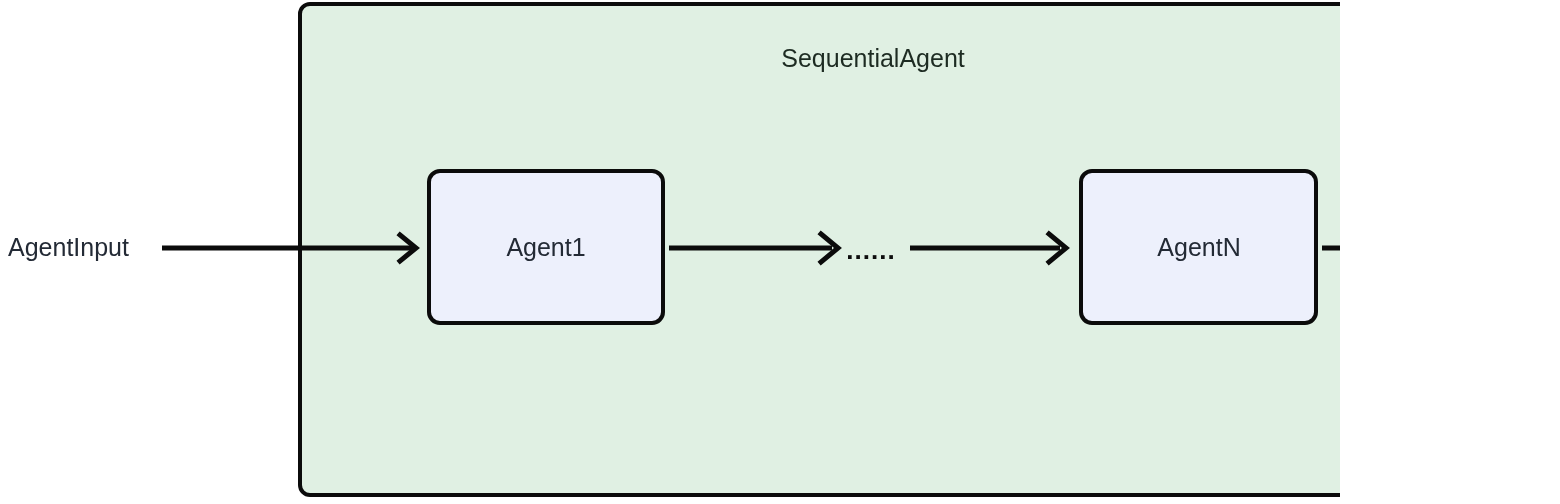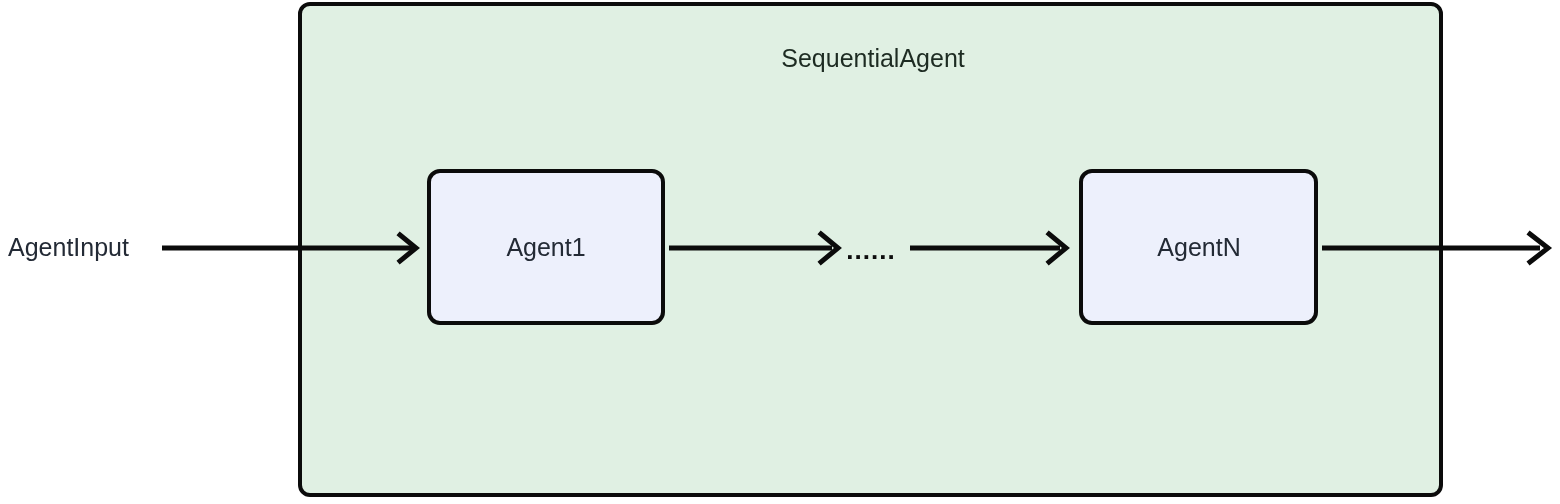--- a/index.html
+++ b/index.html
@@ -5,21 +5,21 @@
   html, body {
     margin: 0;
     padding: 0;
     background: #ffffff;
   }
   body {
     font-family: "Liberation Sans", sans-serif;
   }
   #canvas {
     position: relative;
-    width: 1560px;
+    width: 1340px;
     height: 504px;
     background: #ffffff;
     overflow: hidden;
   }
   #diagram-svg {
     position: absolute;
     left: 0;
     top: 0;
     width: 1560px;
     height: 504px;

